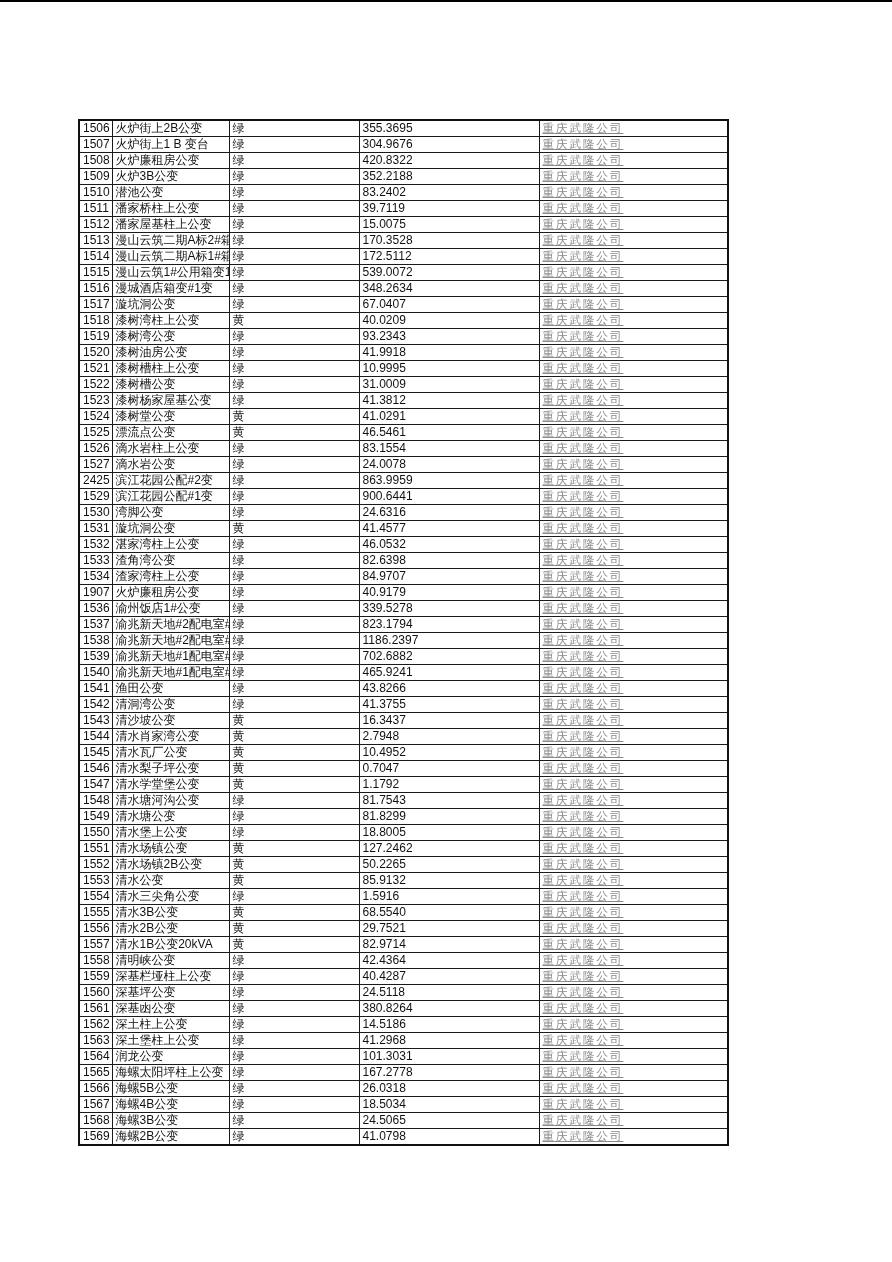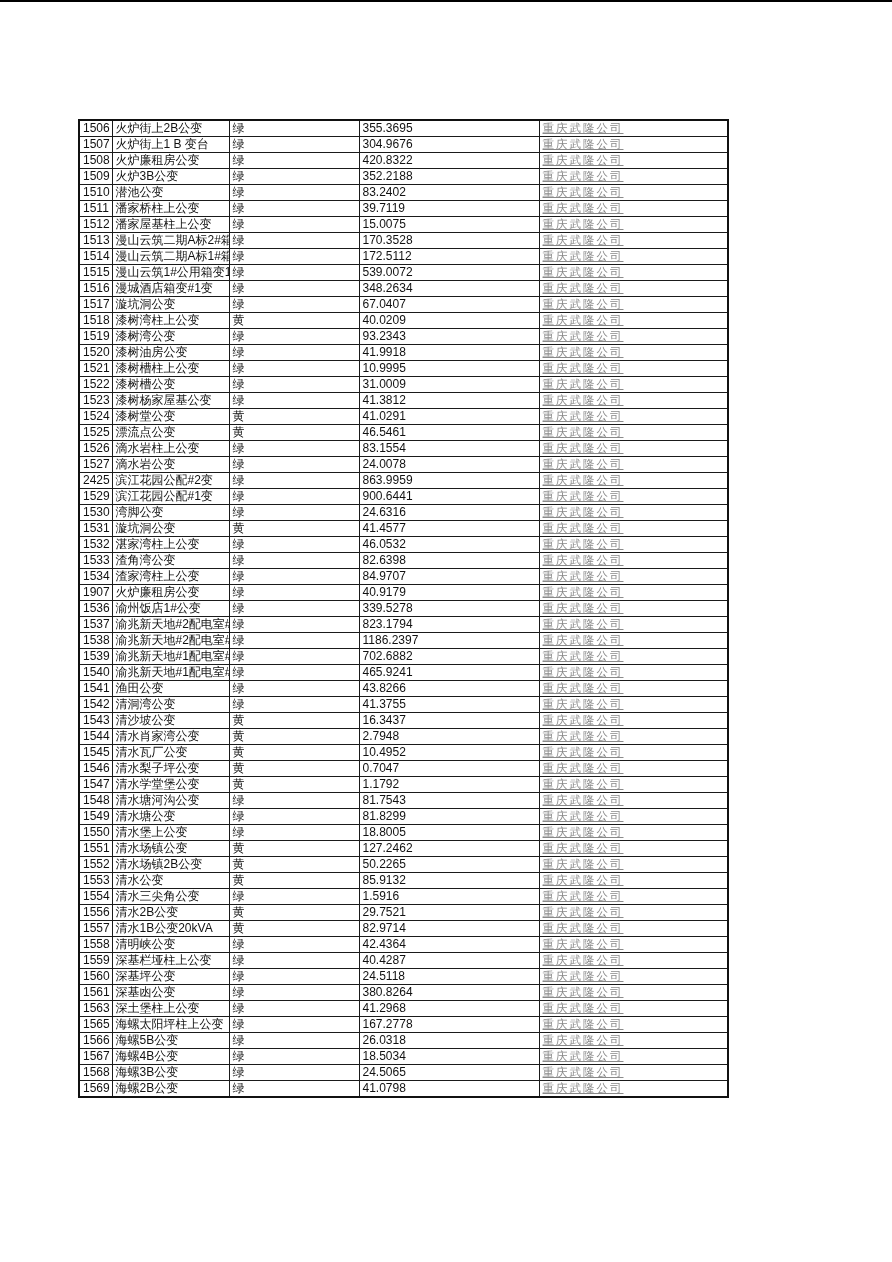--- a/index.html
+++ b/index.html
@@ -403,20 +403,27 @@
           <td class="c4"><span class="company-link">重庆武隆公司</span></td>
         </tr>
         <tr>
           <td class="c0">1554</td>
           <td class="c1">清水三尖角公变</td>
           <td class="c2">绿</td>
           <td class="c3">1.5916</td>
           <td class="c4"><span class="company-link">重庆武隆公司</span></td>
         </tr>
         <tr>
+          <td class="c0">1555</td>
+          <td class="c1">清水3B公变</td>
+          <td class="c2">黄</td>
+          <td class="c3">68.5540</td>
+          <td class="c4"><span class="company-link">重庆武隆公司</span></td>
+        </tr>
+        <tr>
           <td class="c0">1556</td>
           <td class="c1">清水2B公变</td>
           <td class="c2">黄</td>
           <td class="c3">29.7521</td>
           <td class="c4"><span class="company-link">重庆武隆公司</span></td>
         </tr>
         <tr>
           <td class="c0">1557</td>
           <td class="c1">清水1B公变20kVA</td>
           <td class="c2">黄</td>
@@ -445,24 +452,38 @@
           <td class="c4"><span class="company-link">重庆武隆公司</span></td>
         </tr>
         <tr>
           <td class="c0">1561</td>
           <td class="c1">深基凼公变</td>
           <td class="c2">绿</td>
           <td class="c3">380.8264</td>
           <td class="c4"><span class="company-link">重庆武隆公司</span></td>
         </tr>
         <tr>
+          <td class="c0">1562</td>
+          <td class="c1">深土柱上公变</td>
+          <td class="c2">绿</td>
+          <td class="c3">14.5186</td>
+          <td class="c4"><span class="company-link">重庆武隆公司</span></td>
+        </tr>
+        <tr>
           <td class="c0">1563</td>
           <td class="c1">深土堡柱上公变</td>
           <td class="c2">绿</td>
           <td class="c3">41.2968</td>
+          <td class="c4"><span class="company-link">重庆武隆公司</span></td>
+        </tr>
+        <tr>
+          <td class="c0">1564</td>
+          <td class="c1">润龙公变</td>
+          <td class="c2">绿</td>
+          <td class="c3">101.3031</td>
           <td class="c4"><span class="company-link">重庆武隆公司</span></td>
         </tr>
         <tr>
           <td class="c0">1565</td>
           <td class="c1">海螺太阳坪柱上公变</td>
           <td class="c2">绿</td>
           <td class="c3">167.2778</td>
           <td class="c4"><span class="company-link">重庆武隆公司</span></td>
         </tr>
         <tr>

